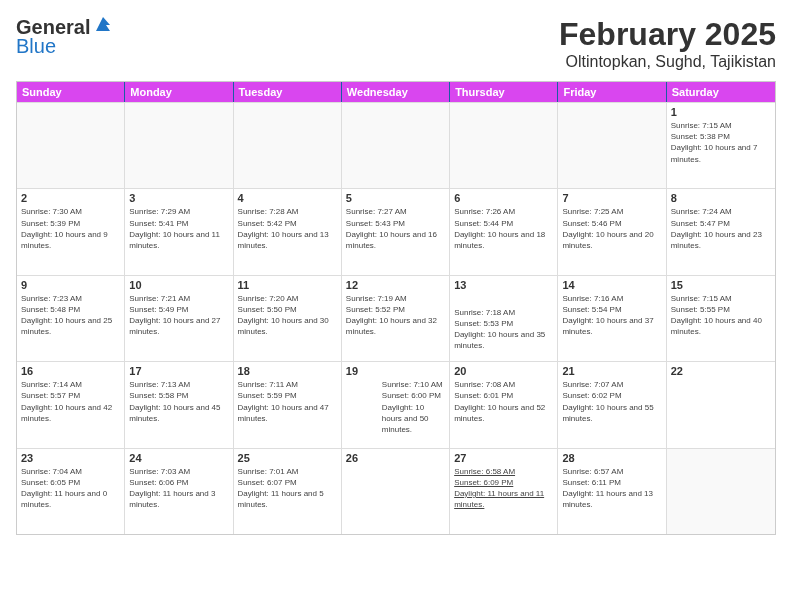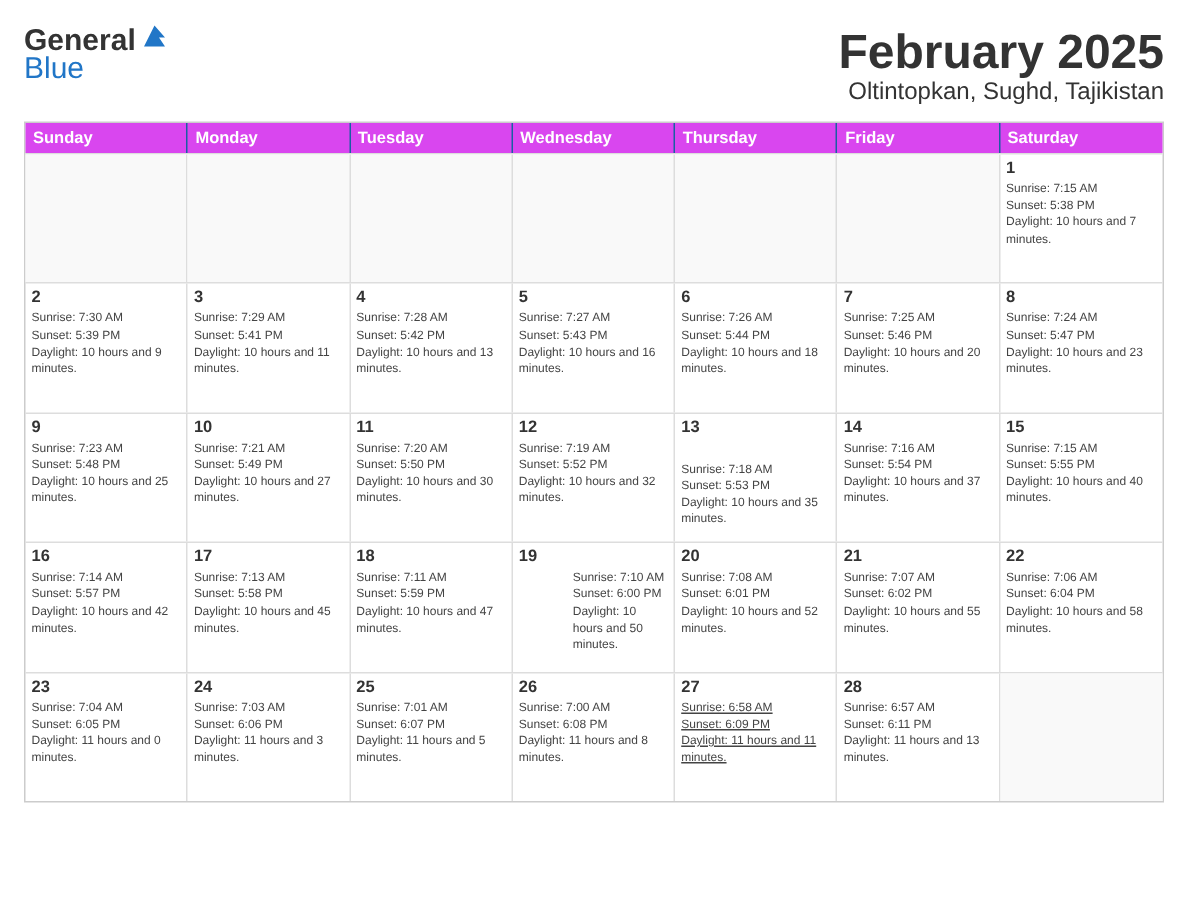--- a/index.html
+++ b/index.html
@@ -262,23 +262,20 @@
 Daylight: 10 hours and 52 minutes.</div>
           </div>
           <div class="cal-cell">
             <span class="day-num">21</span>
             <div class="day-info" style="white-space: pre-line;">Sunrise: 7:07 AM
 Sunset: 6:02 PM
 Daylight: 10 hours and 55 minutes.</div>
           </div>
           <div class="cal-cell">
             <span class="day-num">22</span>
-            <div class="day-info" style="white-space: pre-line;">Sunrise: 7:06 AM
-Sunset: 6:04 PM
-Daylight: 10 hours and 58 minutes.</div>
           </div>
         </div>
         <div class="cal-row">
           <div class="cal-cell">
             <span class="day-num">23</span>
             <div class="day-info" style="white-space: pre-line;">Sunrise: 7:04 AM
 Sunset: 6:05 PM
 Daylight: 11 hours and 0 minutes.</div>
           </div>
           <div class="cal-cell">
@@ -288,23 +285,20 @@
 Daylight: 11 hours and 3 minutes.</div>
           </div>
           <div class="cal-cell">
             <span class="day-num">25</span>
             <div class="day-info" style="white-space: pre-line;">Sunrise: 7:01 AM
 Sunset: 6:07 PM
 Daylight: 11 hours and 5 minutes.</div>
           </div>
           <div class="cal-cell">
             <span class="day-num">26</span>
-            <div class="day-info" style="white-space: pre-line;">Sunrise: 7:00 AM
-Sunset: 6:08 PM
-Daylight: 11 hours and 8 minutes.</div>
           </div>
           <div class="cal-cell">
             <span class="day-num">27</span>
             <div class="day-info" style="white-space: pre-line; text-decoration: underline;">Sunrise: 6:58 AM
 Sunset: 6:09 PM
 Daylight: 11 hours and 11 minutes.</div>
           </div>
           <div class="cal-cell">
             <span class="day-num">28</span>
             <div class="day-info" style="white-space: pre-line;">Sunrise: 6:57 AM

